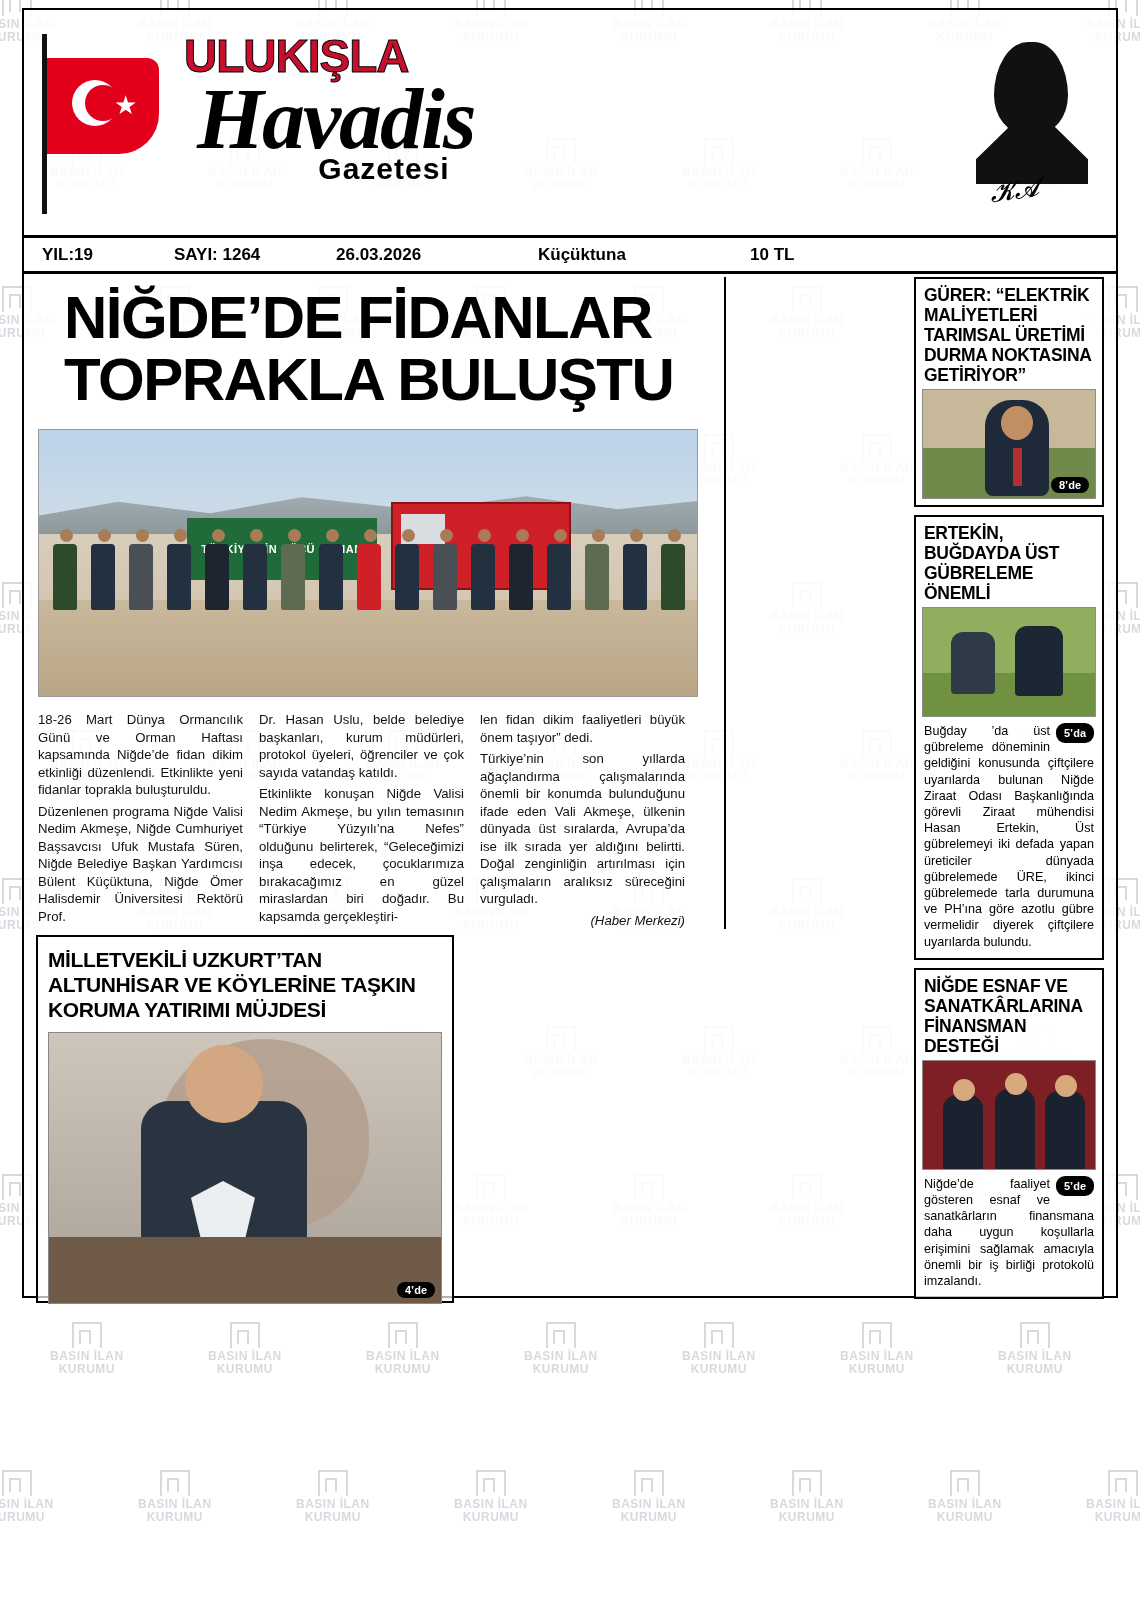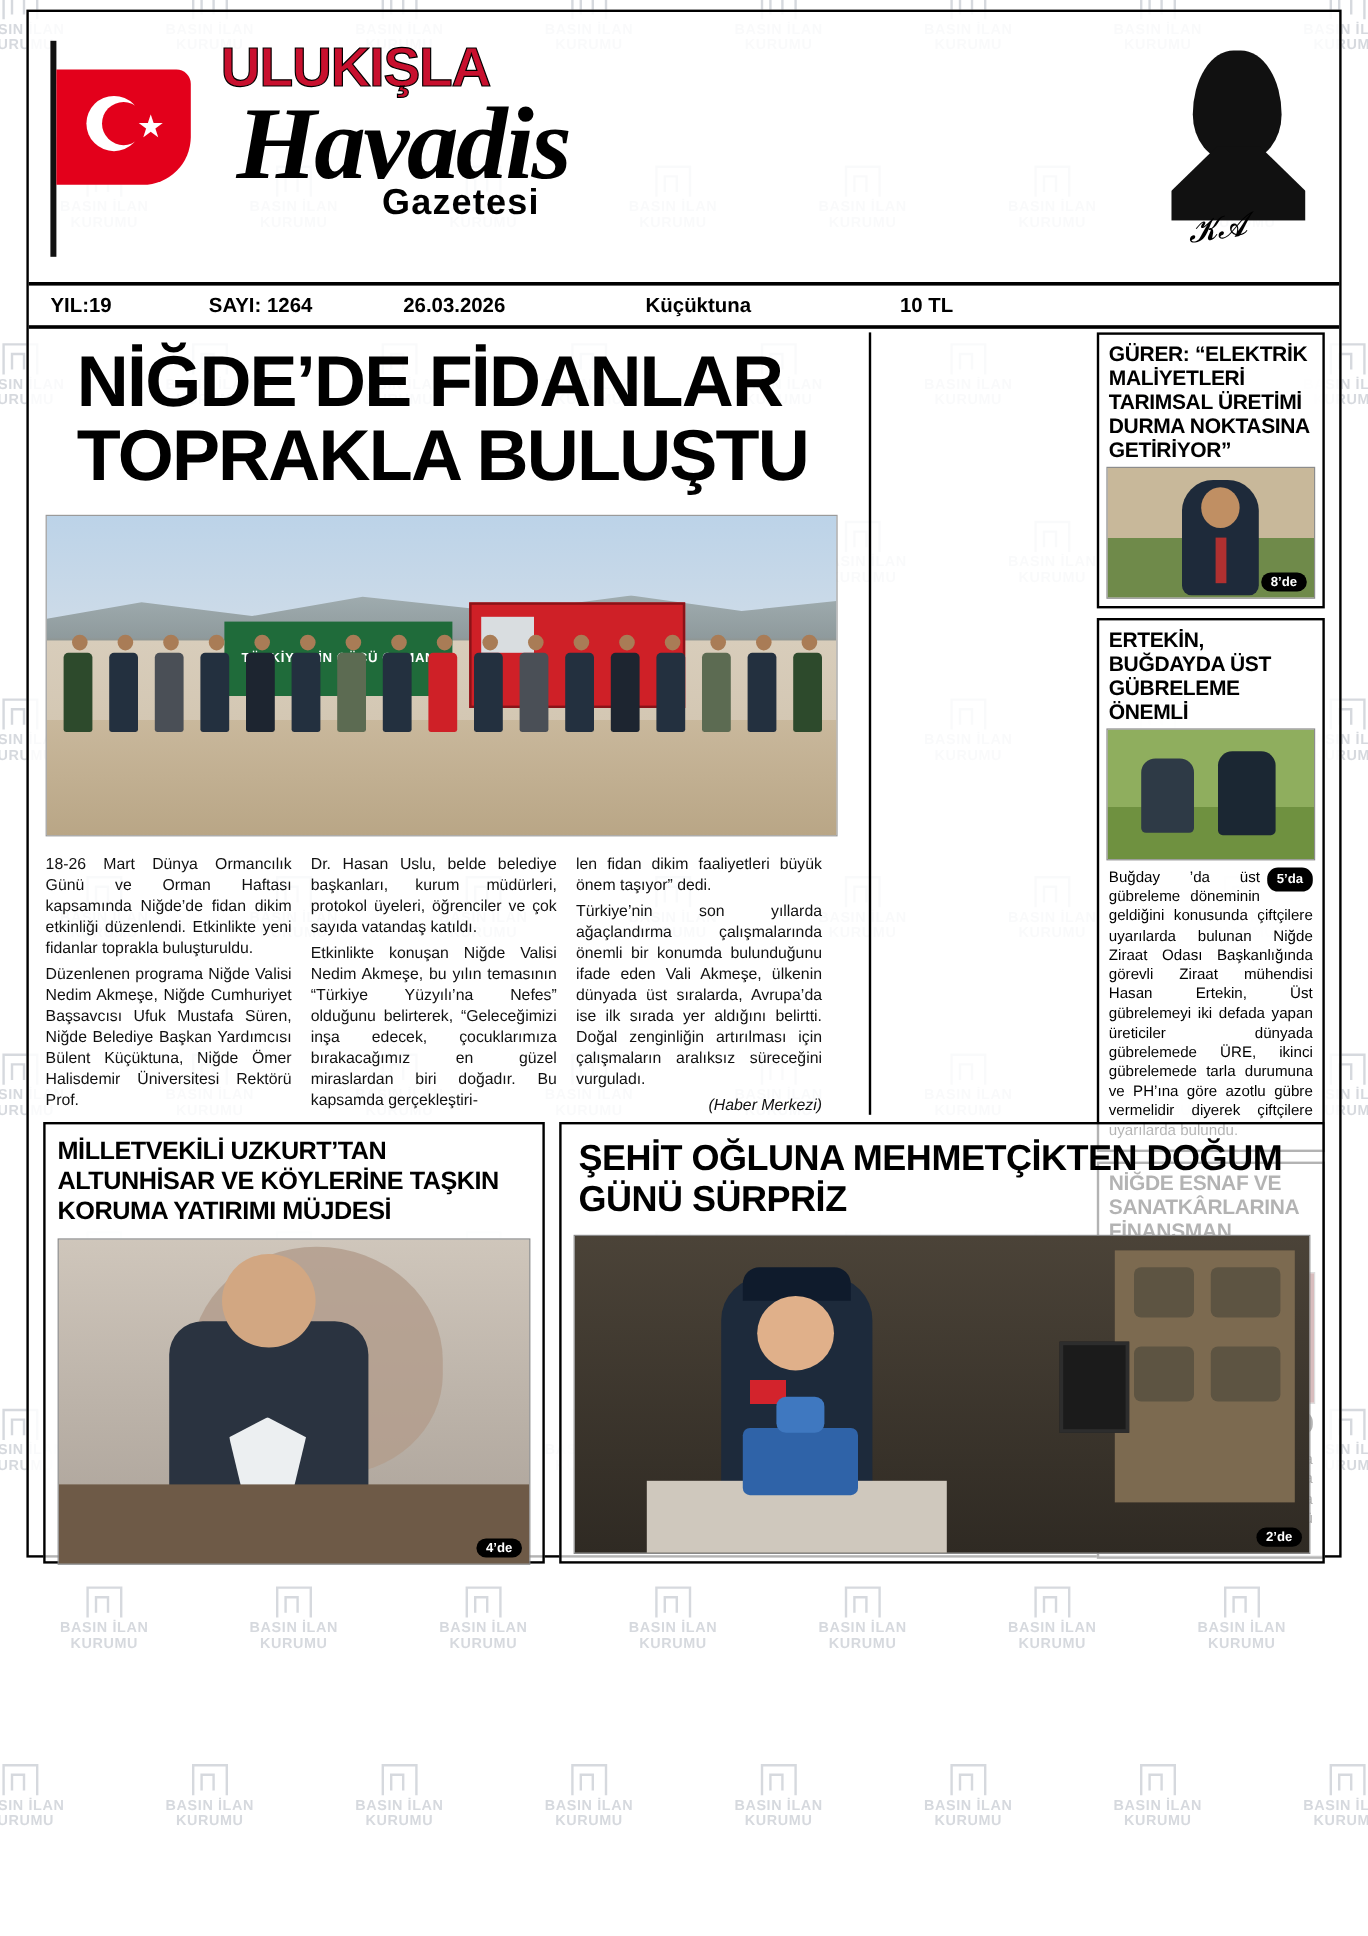--- a/index.html
+++ b/index.html
@@ -742,37 +742,18 @@
         <h2>MİLLETVEKİLİ UZKURT’TAN ALTUNHİSAR VE KÖYLERİNE TAŞKIN KORUMA YATIRIMI MÜJDESİ</h2>
         <div class="bphoto p-uzkurt">
           <div class="bg-face"></div>
           <div class="man"></div>
           <div class="shirt"></div>
           <div class="desk"></div>
           <div class="pg-badge">4’de</div>
         </div>
       </div>
 
-      <div class="bcard right">
-        <h2>ŞEHİT OĞLUNA MEHMETÇİKTEN DOĞUM GÜNÜ SÜRPRİZ</h2>
-        <div class="bphoto p-cake">
-          <div class="shelf"></div>
-          <div class="boot b1"></div>
-          <div class="boot b2"></div>
-          <div class="boot b3"></div>
-          <div class="boot b4"></div>
-          <div class="portrait"></div>
-          <div class="kid">
-              <div class="cap"></div>
-              <div class="face"></div>
-              <div class="flag"></div>
-            </div>
-          <div class="table"></div>
-          <div class="cake"></div>
-          <div class="pg-badge">2’de</div>
-        </div>
-      </div>
     </div>
 
   </div>
 </div>
 
 <div class="below-fold"></div>
 
 </body></html>

